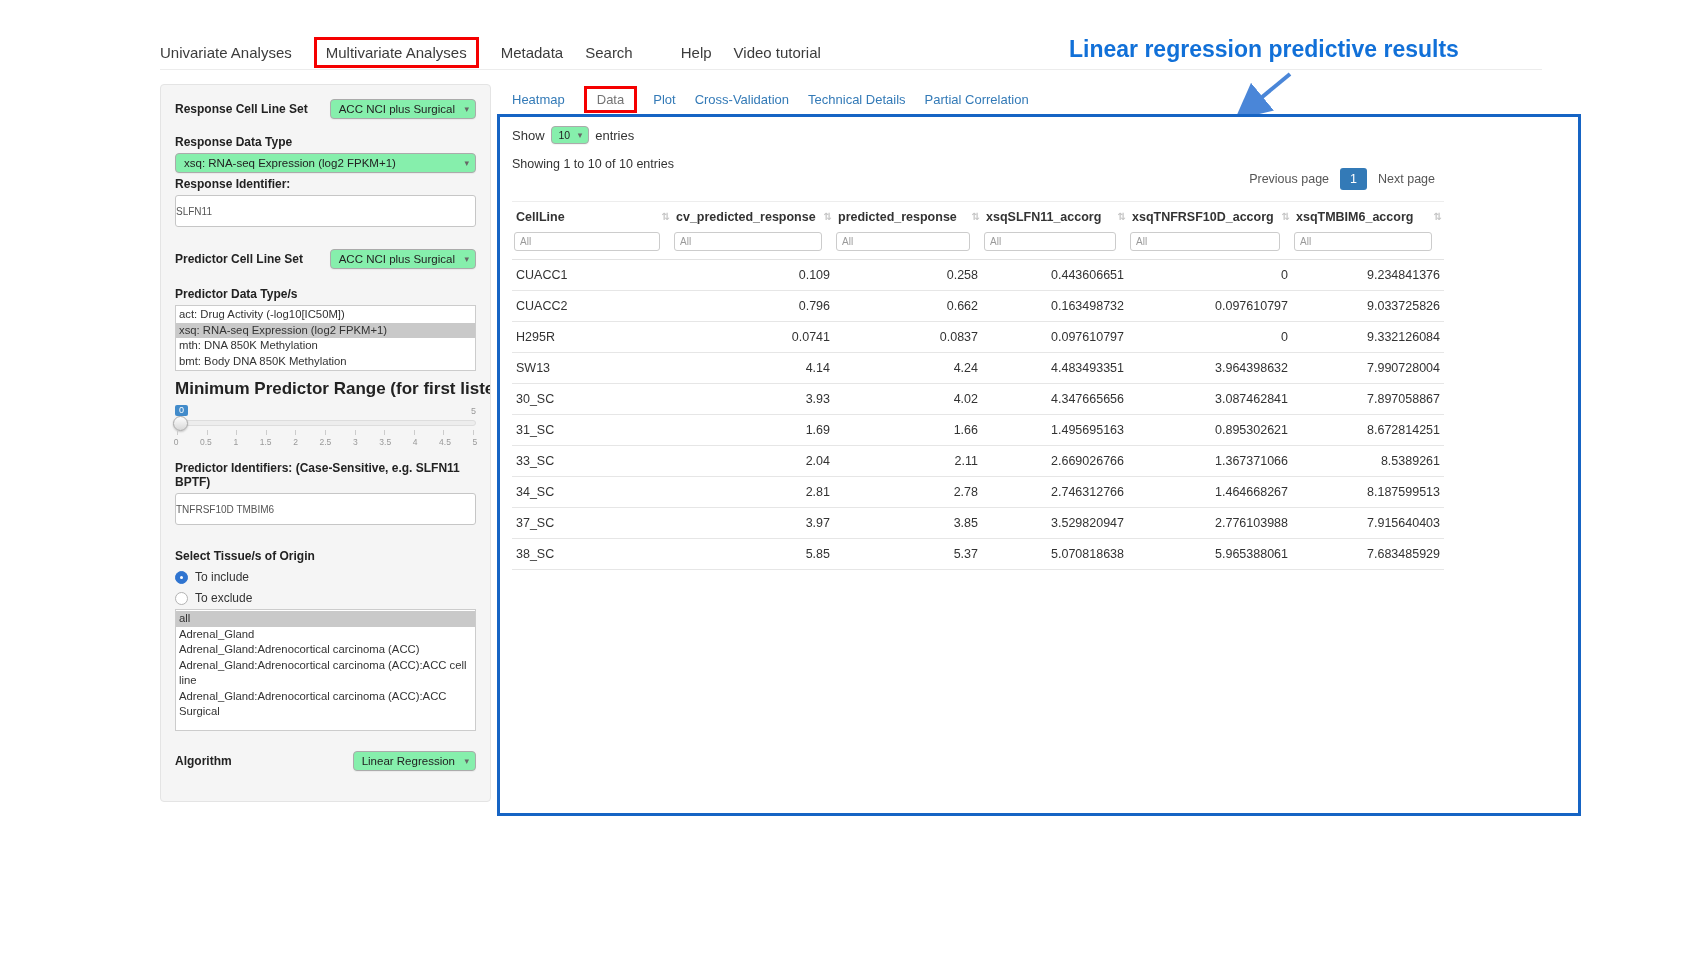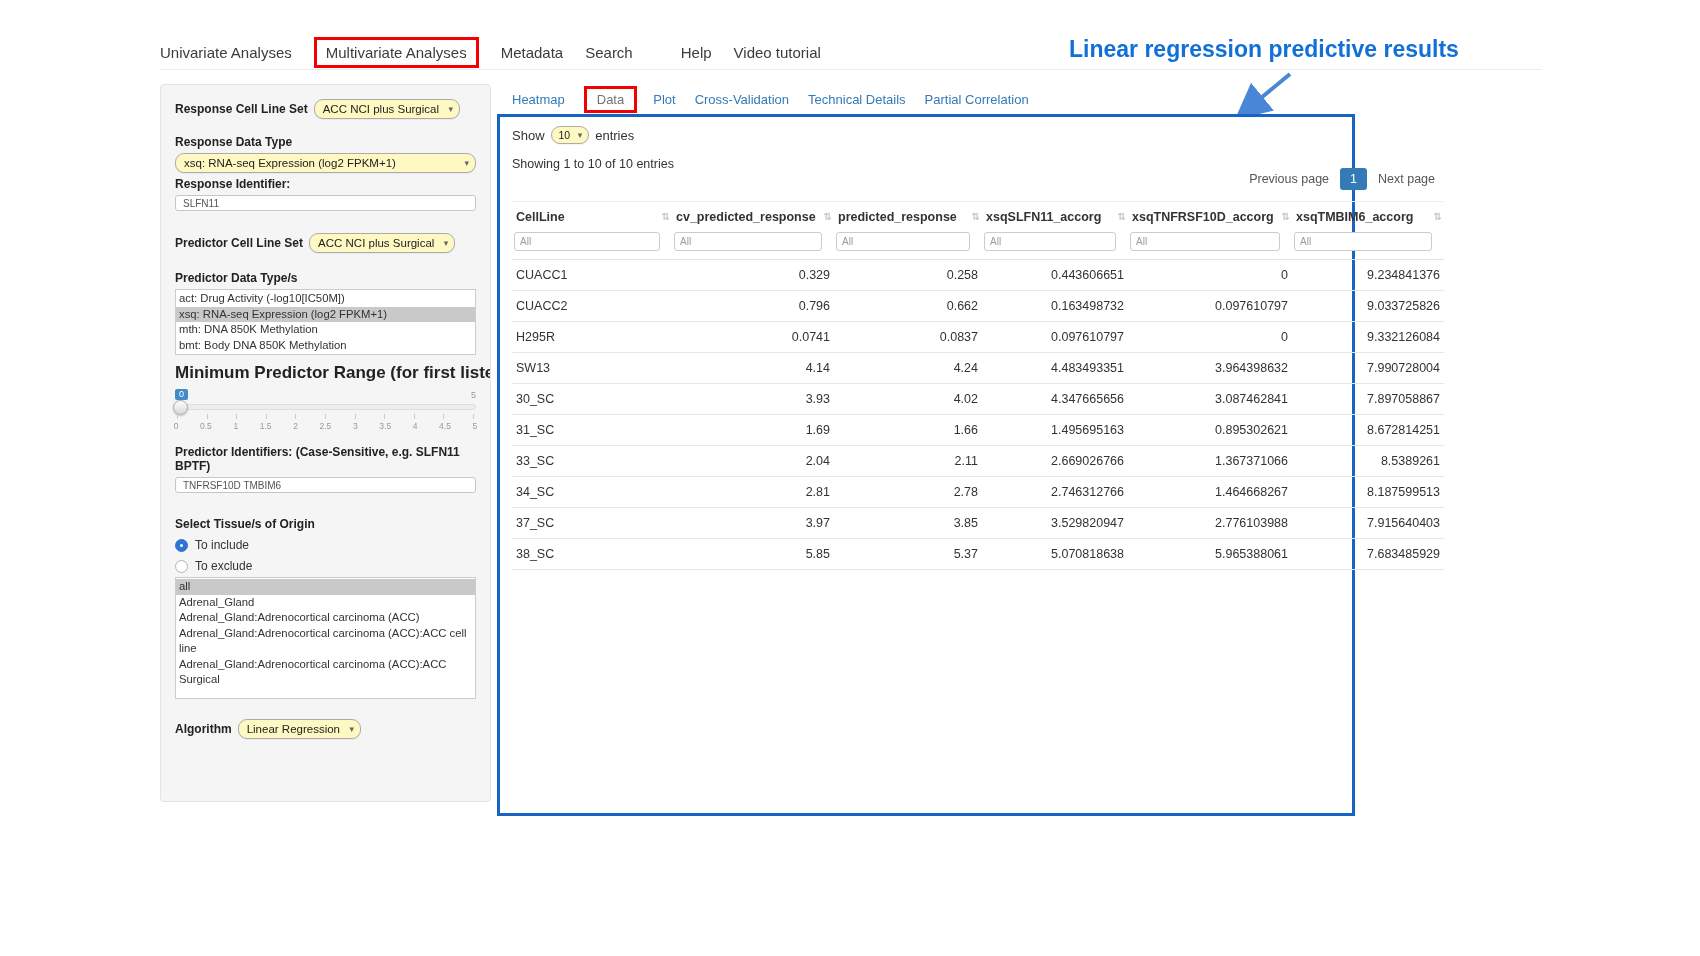--- a/index.html
+++ b/index.html
@@ -16,27 +16,27 @@
   
   .annotation { position:absolute; left:1069px; top:36px; font-size:23px; font-weight:bold; color:#1170d8; white-space:nowrap; }
   .annotation-arrow { position:absolute; left:1230px; top:70px; }
 
   
   .sidebar { position:absolute; left:160px; top:84px; width:331px; height:718px; background:#f5f5f5; border:1px solid #e4e4e4; border-radius:4px; padding:14px; color:#333; font-size:12px; overflow:hidden; }
   .lbl { font-weight:bold; font-size:12px; color:#222; }
   .lbl.small { font-size:17px; white-space:nowrap;text-align:center; }
   .mt4{margin-top:4px}.mt8{margin-top:8px}.mt16{margin-top:16px}.mt18{margin-top:18px}
   .mt20{margin-top:18px}.mt22{margin-top:20px}.mt24{margin-top:22px}.mt28{margin-top:24px}
-  .field-inline { display:flex; align-items:center; gap:6px; }
-  .select-box { position:relative; display:inline-block; background:#fef9c3; border:1px solid #ababab; border-radius:9px; padding:3px 20px 3px 8px; font-size:11.5px; color:#222; cursor:pointer; white-space:nowrap; box-shadow:0 1px 1px rgba(0,0,0,.05); }
+  .field-inline { display:flex; align-items:center; gap:6px;justify-content:space-between; }
+  .select-box { position:relative; display:inline-block; background:#86efac; border:1px solid #ababab; border-radius:4px; padding:3px 20px 3px 8px; font-size:11.5px; color:#222; cursor:pointer; white-space:nowrap; box-shadow:0 1px 1px rgba(0,0,0,.05); }
   .select-box .caret { position:absolute; right:6px; top:50%; transform:translateY(-52%); font-size:9px; color:#666; }
   .select-box.block { display:block; width:100%; margin-top:4px; }
   .select-box.block .sel-val { display:block; overflow:hidden; text-overflow:ellipsis; }
   .select-box.small { padding:2px 18px 2px 7px; font-size:10.5px; }
-  .text-input { display:block; width:100%; margin-top:4px; height:16px; border:1px solid #c6c6c6; border-radius:3px; background:#fff; padding:3px 7px; font-size:10px; color:#555; font-family:inherit; }
+  .text-input { display:block; width:100%; margin-top:4px; height:32px; border:1px solid #c6c6c6; border-radius:3px; background:#fff; padding:3px 0; font-size:10px; color:#555; font-family:inherit; }
   .listbox { margin-top:4px; background:#fff; border:1px solid #ccc; font-size:11.3px; color:#333; padding:1px 0; }
   .listbox .list-option { padding:0 3px; line-height:15.5px; cursor:pointer; }
   .listbox .list-option.selected { background:#c9c9c9; }
   .listbox.tall { min-height:122px; }
 
   
   .slider { position:relative; height:48px; margin-top:6px; }
   .slider-val { position:absolute; left:0; top:0; background:#428bca; color:#fff; font-size:9px; line-height:11px; padding:0 4px; border-radius:2px; }
   .slider-max { position:absolute; right:0; top:1px; color:#999; font-size:9px; }
   .slider-track { position:absolute; left:0; right:0; top:15px; height:6px; background:#ededed; border:1px solid #ddd; border-radius:4px; }
@@ -52,21 +52,21 @@
   .radio.checked { border-color:#2f74d0; background:#2f74d0; }
   .radio.checked::after { content:""; position:absolute; left:4px; top:4px; width:3px; height:3px; border-radius:50%; background:#fff; }
 
   
   .tabs-row { position:absolute; left:512px; top:84px; height:30px; display:flex; align-items:center; }
   .tab { font-size:13px; color:#337ab7; margin-right:19px; cursor:pointer; white-space:nowrap; }
   .tab.active { color:#737373; }
   .tab.red-boxed { border:3px solid #f50000; padding:3px 10px; margin-right:16px; }
 
   
-  .panel { position:absolute; left:497px; top:114px; width:858px; height:702px; border:3px solid #1664c4; background:#fff; padding:9px 12px; }
+  .panel { position:absolute; left:497px; top:114px; width:1084px; height:702px; border:3px solid #1664c4; background:#fff; padding:9px 12px; }
   .panel-inner { width:932px; }
   .show-row { display:flex; align-items:center; gap:6px; font-size:13px; color:#333; }
   .info-row { display:flex; justify-content:space-between; align-items:flex-start; margin-top:13px;gap:45px; }
   .info-text { font-size:12.5px; color:#333; }
   .pagination { display:flex; align-items:center; margin-top:11px; font-size:12.5px; }
   .page-link { color:#555; padding:4px 9px; cursor:pointer; white-space:nowrap; }
   .page-current { background:#337ab7; color:#fff; padding:4px 10px; border-radius:3px; margin:0 2px; cursor:pointer; }
   .btn-row { margin-top:9px; }
   .btn { display:inline-block; border:1px solid #bfbfbf; background:#fff; border-radius:3px; padding:3px 9px; font-size:10.5px; color:#333; margin-right:2px; cursor:pointer; font-family:inherit; }
 
@@ -266,21 +266,21 @@
               <th><input placeholder="All" style=""></th>
               <th><input placeholder="All" style=""></th>
               <th><input placeholder="All" style=""></th>
               <th><input placeholder="All" style=""></th>
               <th><input placeholder="All" style=""></th>
             </tr>
           </thead>
         <tbody id="table-body">
             <tr>
               <td>CUACC1</td>
-              <td>0.329</td>
+              <td>0.109</td>
               <td>0.258</td>
               <td>0.443606651</td>
               <td>0</td>
               <td>9.234841376</td>
             </tr>
             <tr>
               <td>CUACC2</td>
               <td>0.796</td>
               <td>0.662</td>
               <td>0.163498732</td>

